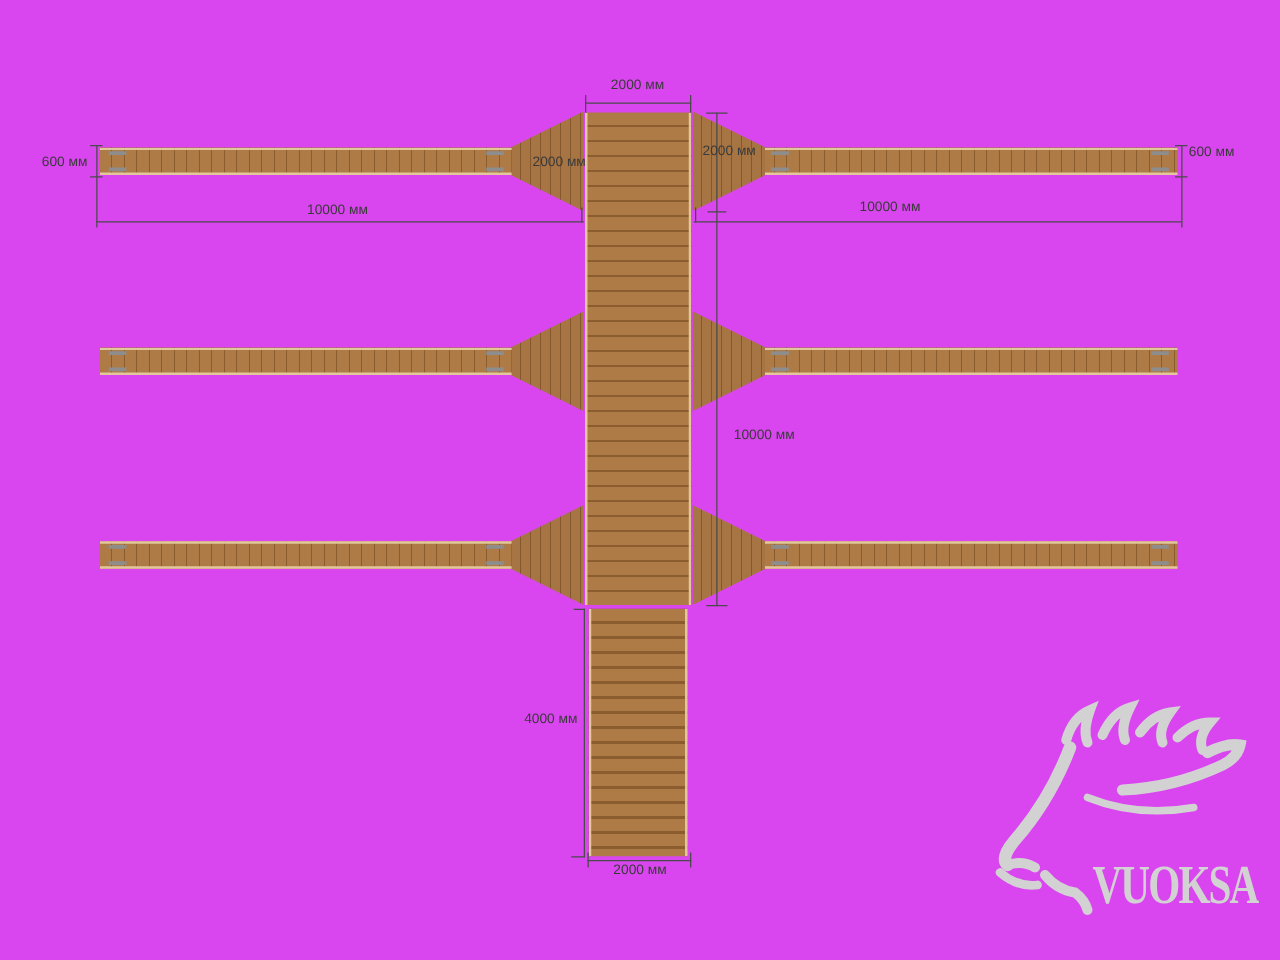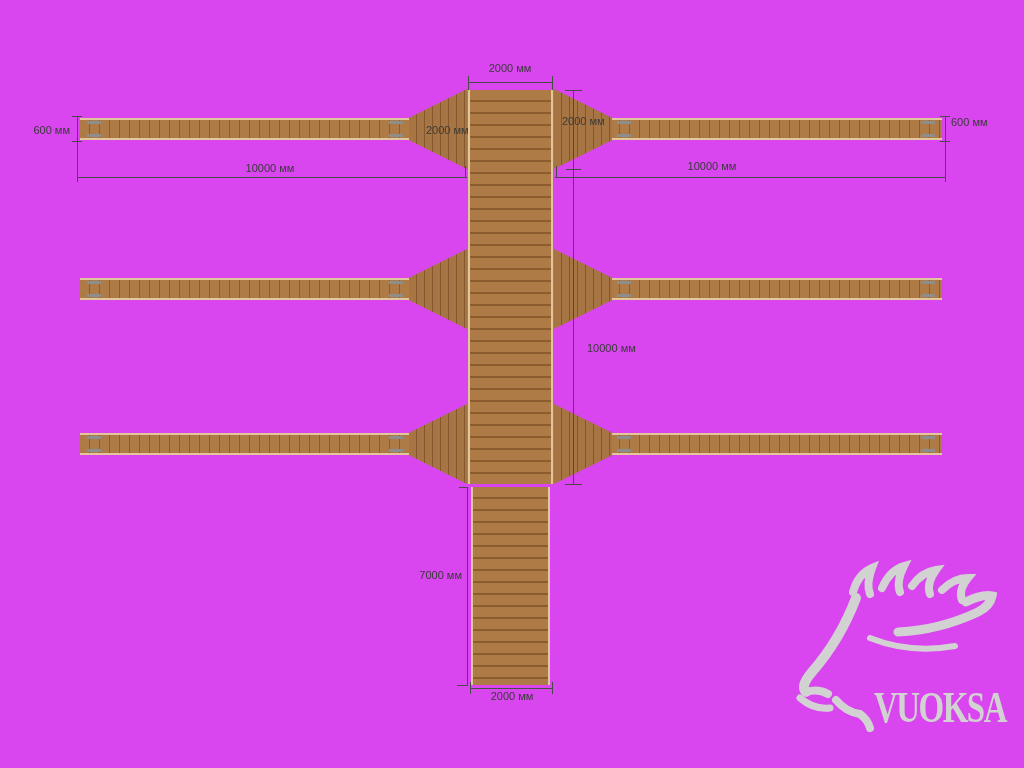--- a/index.html
+++ b/index.html
@@ -116,21 +116,21 @@
     <div class="dim-label" style="left:562px;top:116px">2000 мм</div>
     <div class="dim-label" style="left:587px;top:343px">10000 мм</div>
   </div>
 
   <div class="dim-label" style="left:426px;top:125px">2000 мм</div>
 
   <div>
     <div class="dim-v" style="left:467px;top:487px;height:199px"></div>
     <div class="dim-h" style="left:459px;top:487px;width:9px"></div>
     <div class="dim-h" style="left:457px;top:685px;width:11px"></div>
-    <div class="dim-label ta-r" style="left:412px;top:570px;width:50px">7000 мм</div>
+    <div class="dim-label ta-r" style="left:412px;top:570px;width:50px">4000 мм</div>
   </div>
 
   <div>
     <div class="dim-h" style="left:470px;top:688px;width:83px"></div>
     <div class="dim-v" style="left:470px;top:682px;height:12px"></div>
     <div class="dim-v" style="left:552px;top:682px;height:12px"></div>
     <div class="dim-label ta-c" style="left:462px;top:691px;width:100px">2000 мм</div>
   </div>
 
   <svg class="watermark" viewBox="0 0 250 185">

